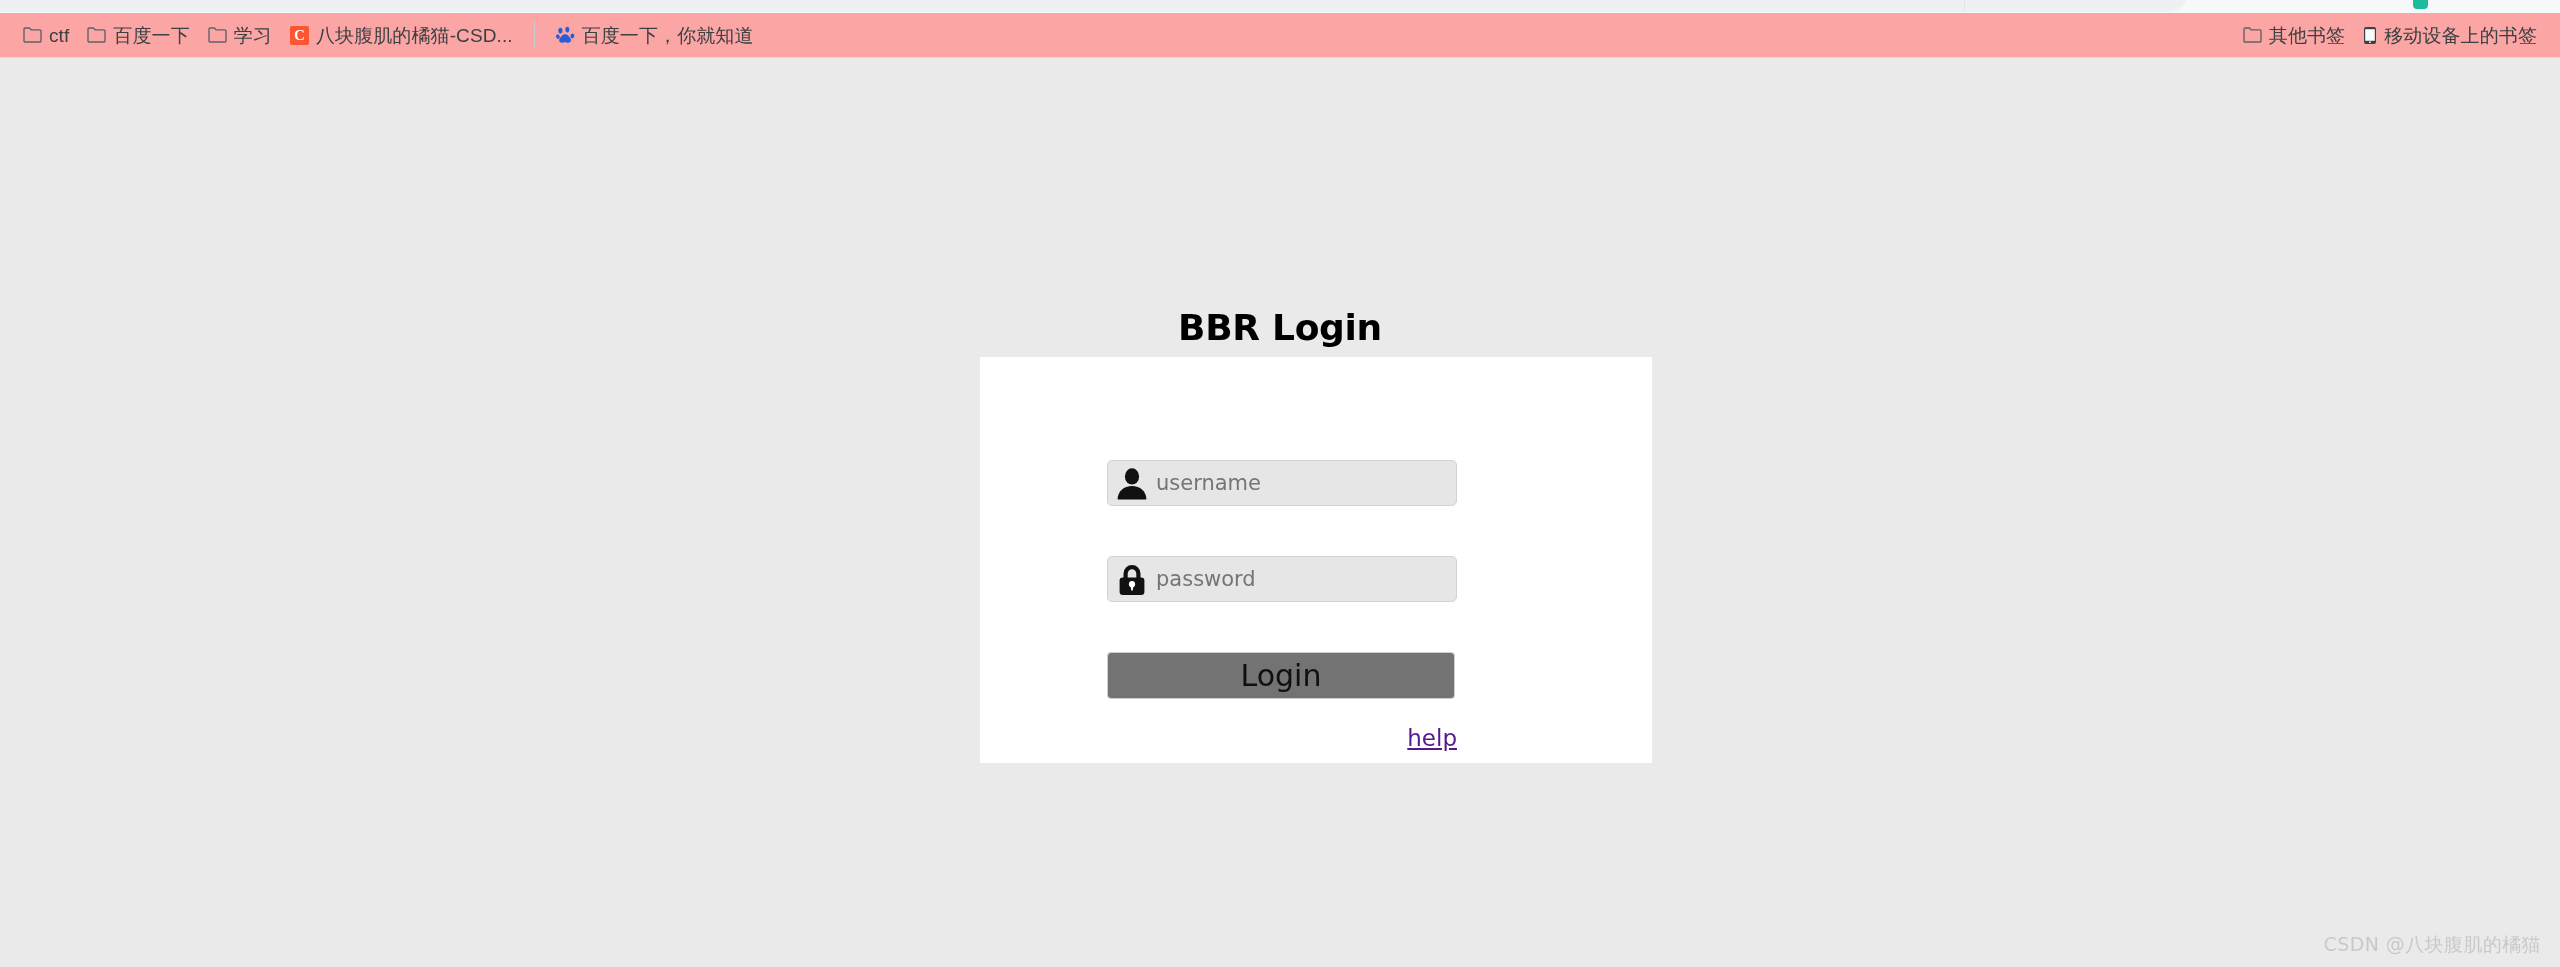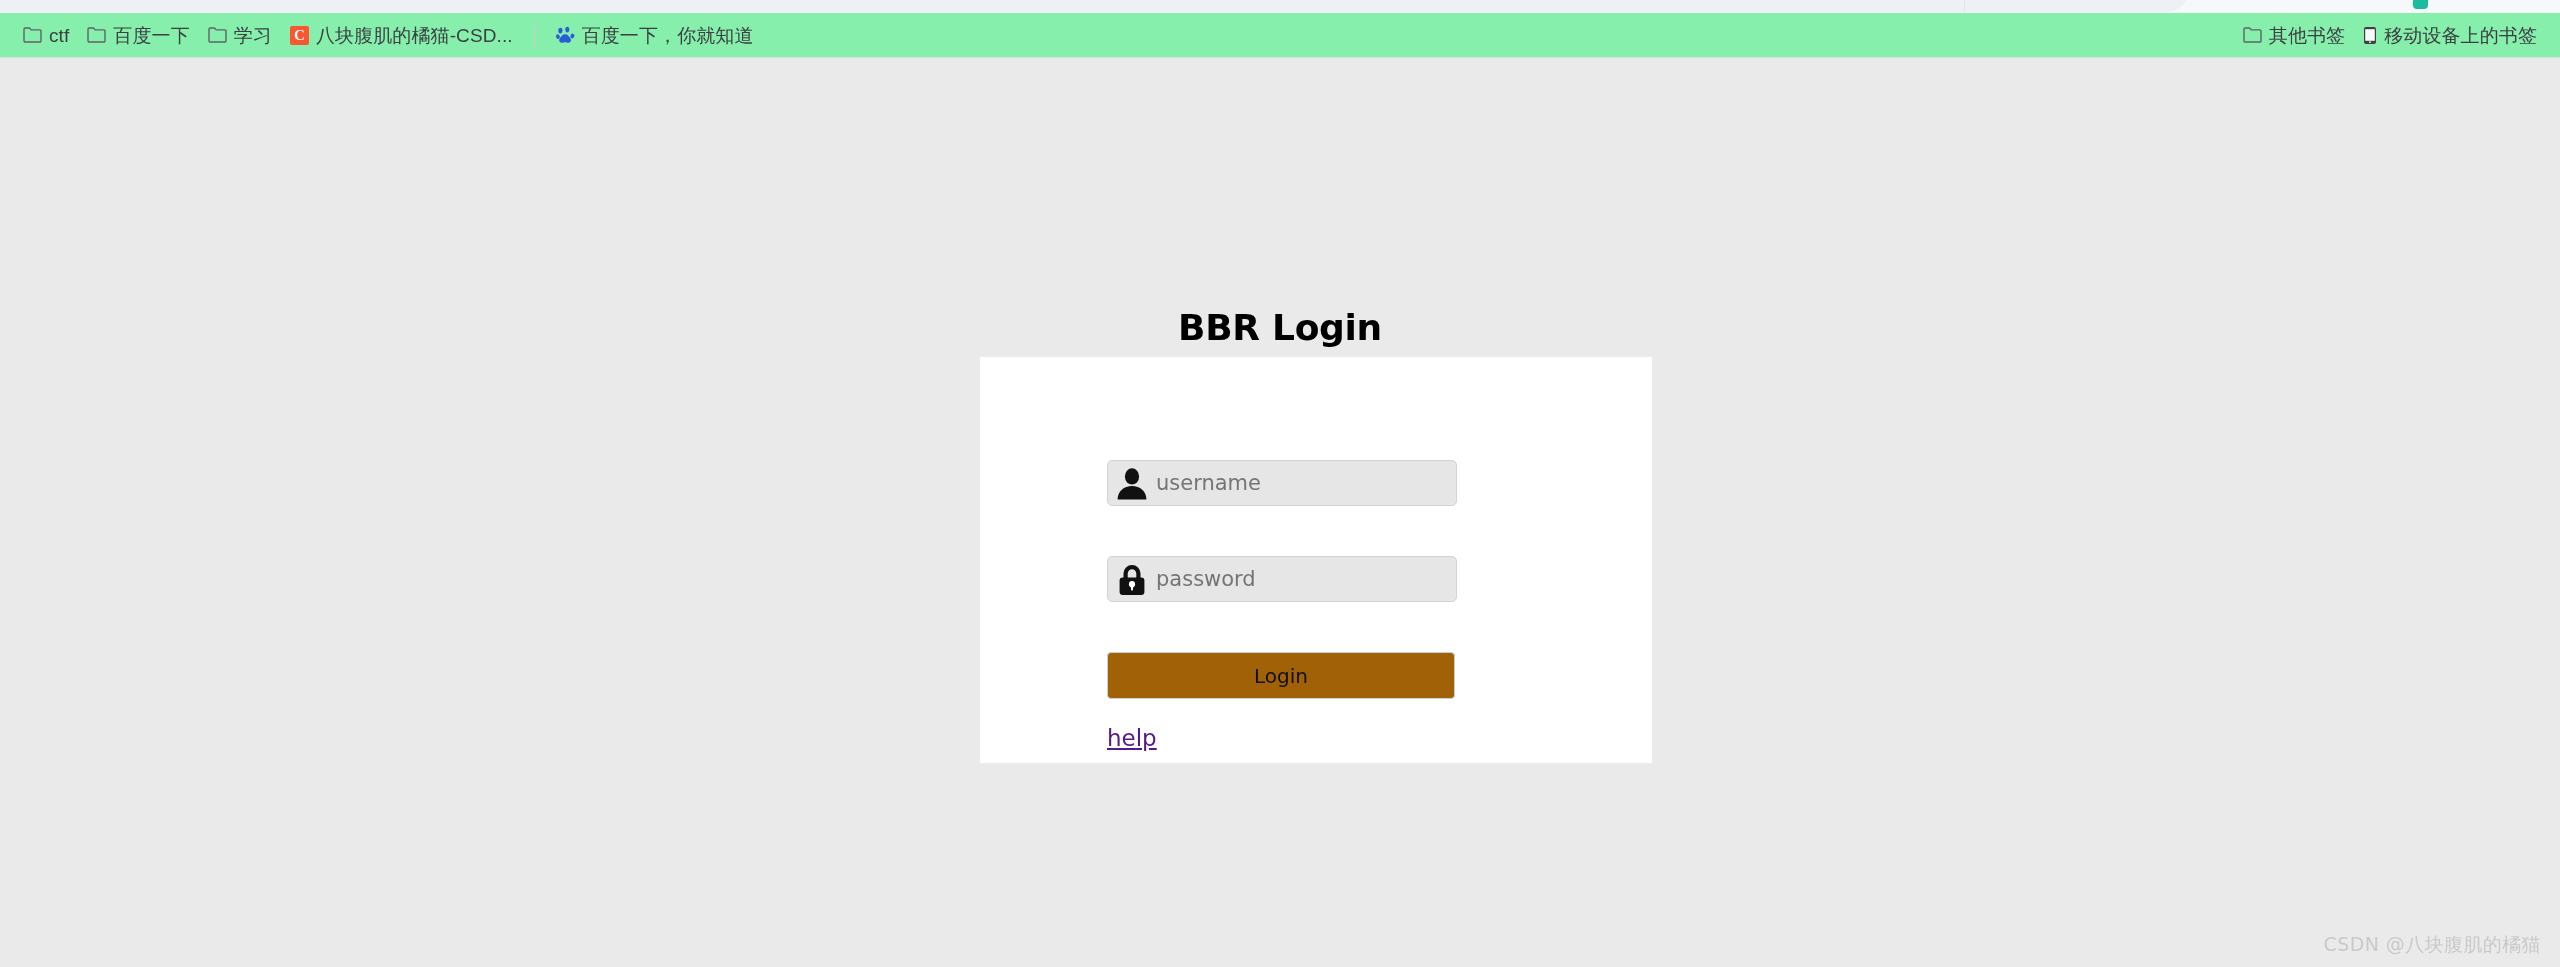--- a/index.html
+++ b/index.html
@@ -49,21 +49,21 @@
     background: #1abc9c;
     border-radius: 4px;
   }
 
   
   .bookmarks-bar {
     position: absolute;
     top: 13px; left: 0;
     width: 2560px;
     height: 45px;
-    background: #86efac;
+    background: #fca5a5;
     border-bottom: 1px solid #dadce0;
     box-sizing: border-box;
     display: flex;
     align-items: center;
     padding: 0 14px;
   }
   .bm-left {
     display: flex;
     align-items: center;
     flex: 1 1 auto;
@@ -204,33 +204,33 @@
     display: flex;
     align-items: center;
     justify-content: center;
   }
   .field-icon svg { display: block; }
 
   .login-button {
     display: block;
     width: 348px;
     height: 47px;
-    background: #a16207;
+    background: #737373;
     border: 1px solid #cfcfcf;
     border-radius: 4px;
-    font-size: 20px;
+    font-size: 30px;
     color: #101010;
     font-family: "DejaVu Sans", "Liberation Sans", sans-serif;
     cursor: pointer;
     margin-top: 4px;
   }
 
   .help-row {
     width: 350px;
-    text-align: left;
+    text-align: right;
     margin-top: 26px;
   }
   .help-link {
     font-size: 23px;
     color: #551a8b;
     text-decoration: underline;
     font-family: "DejaVu Sans", "Liberation Sans", sans-serif;
     cursor: pointer;
   }
 

